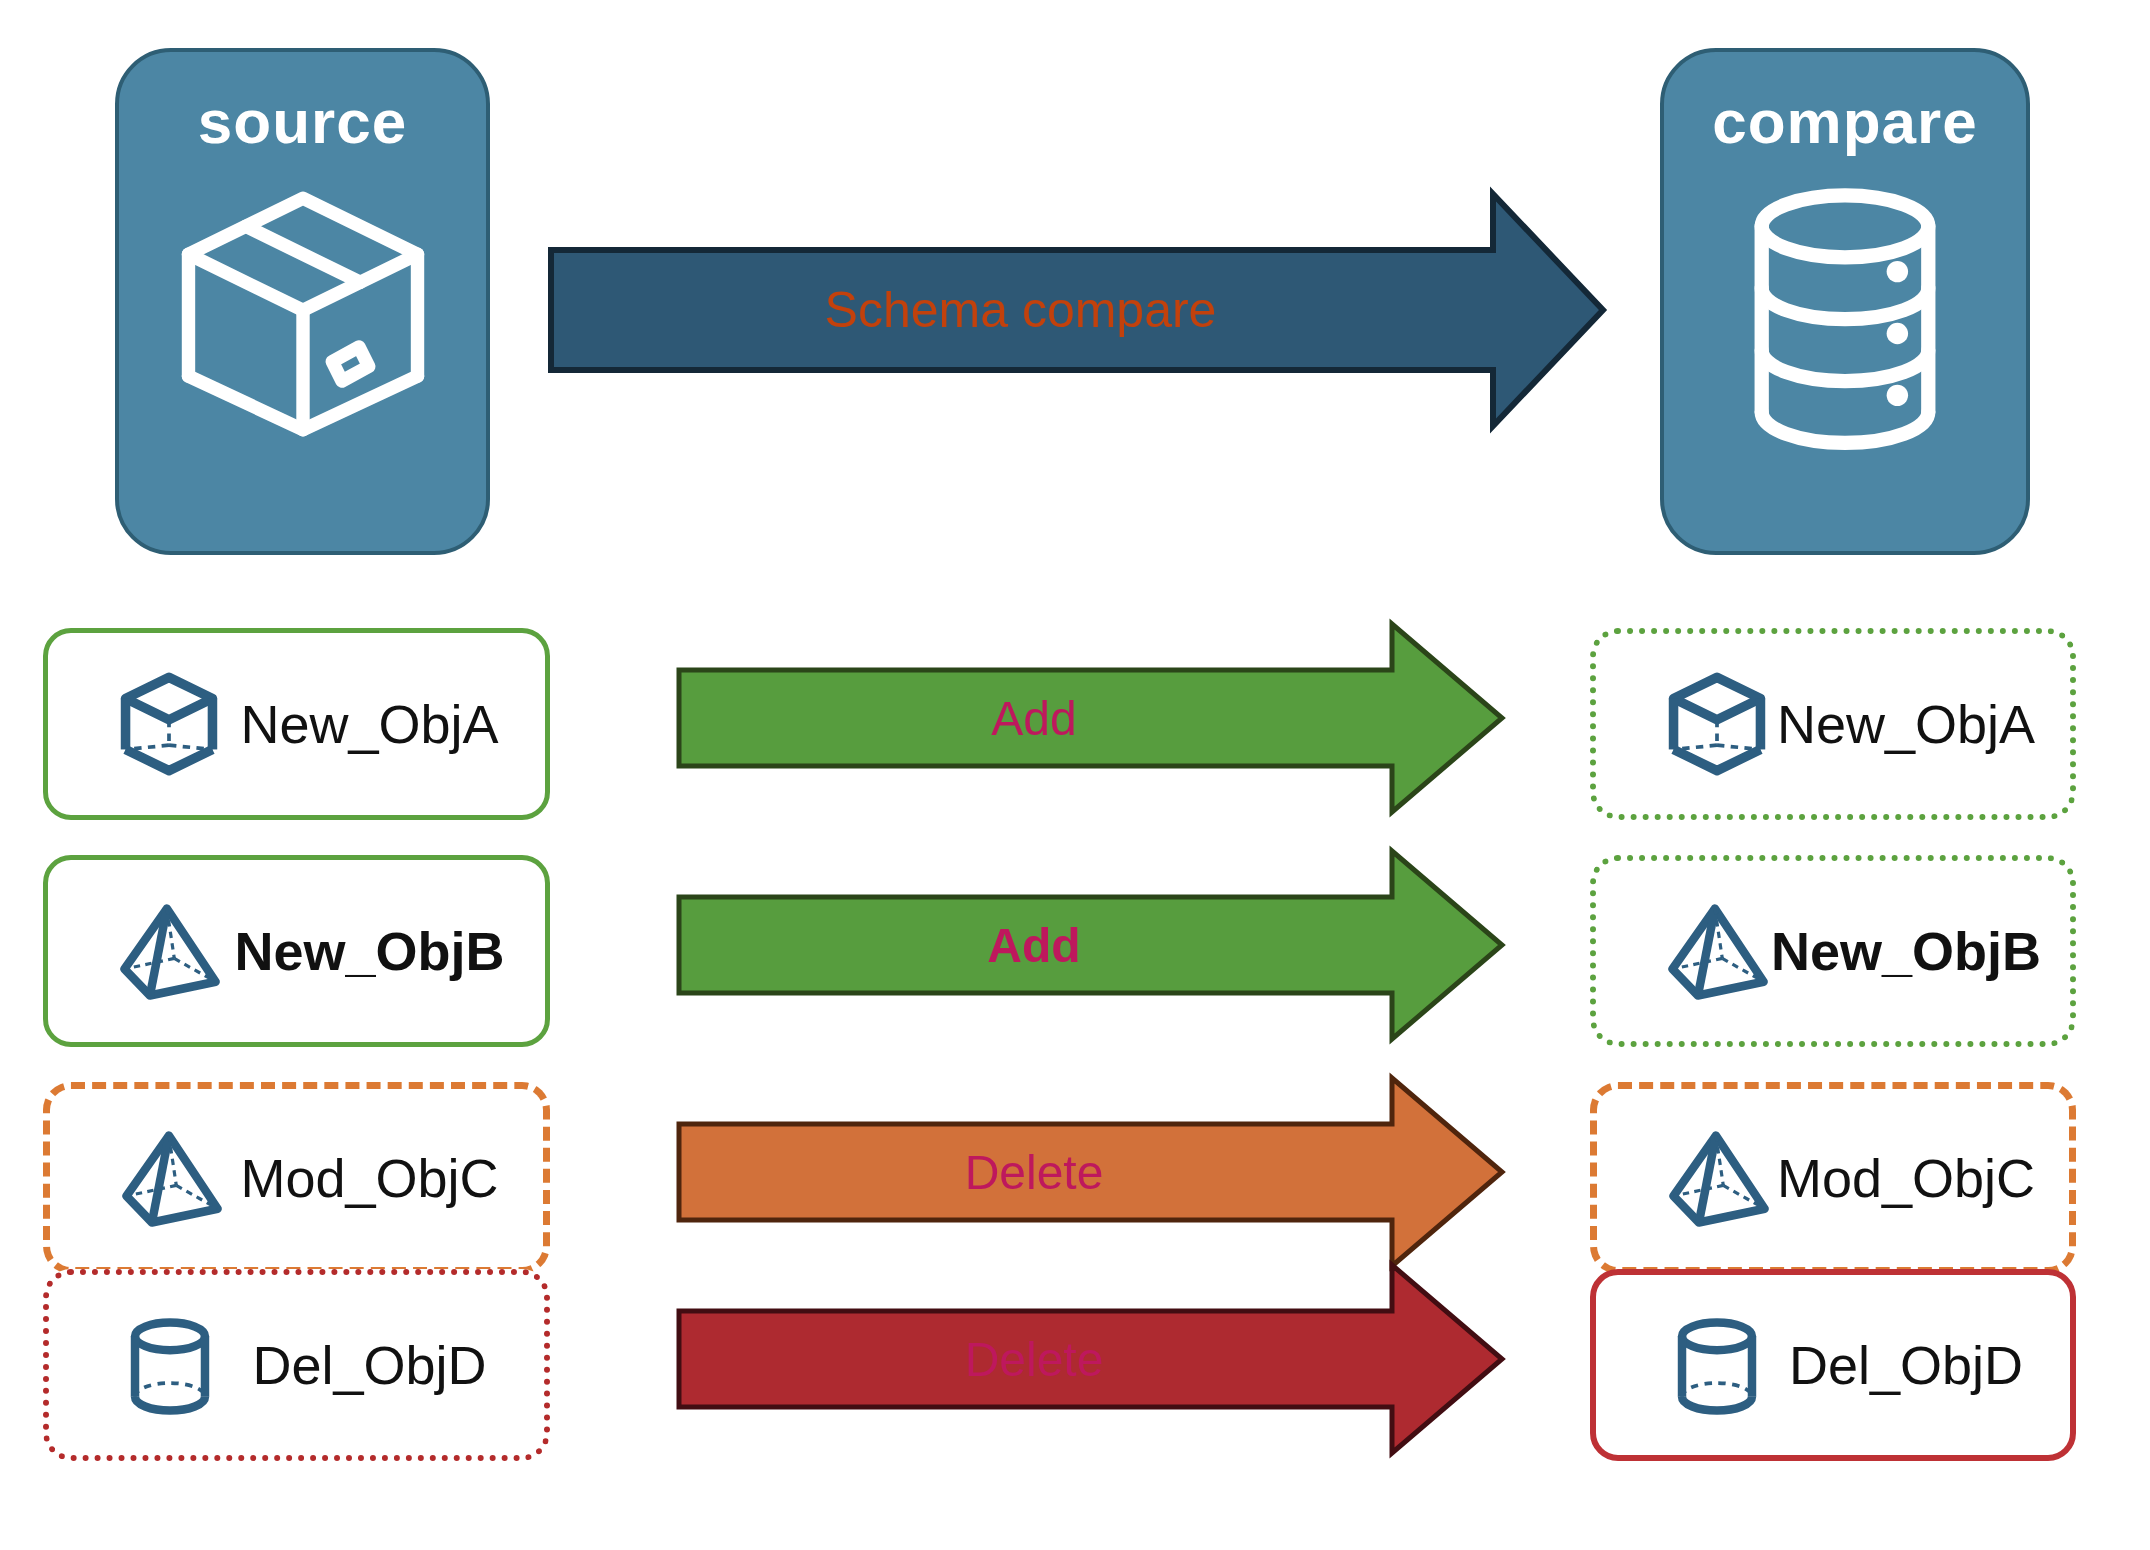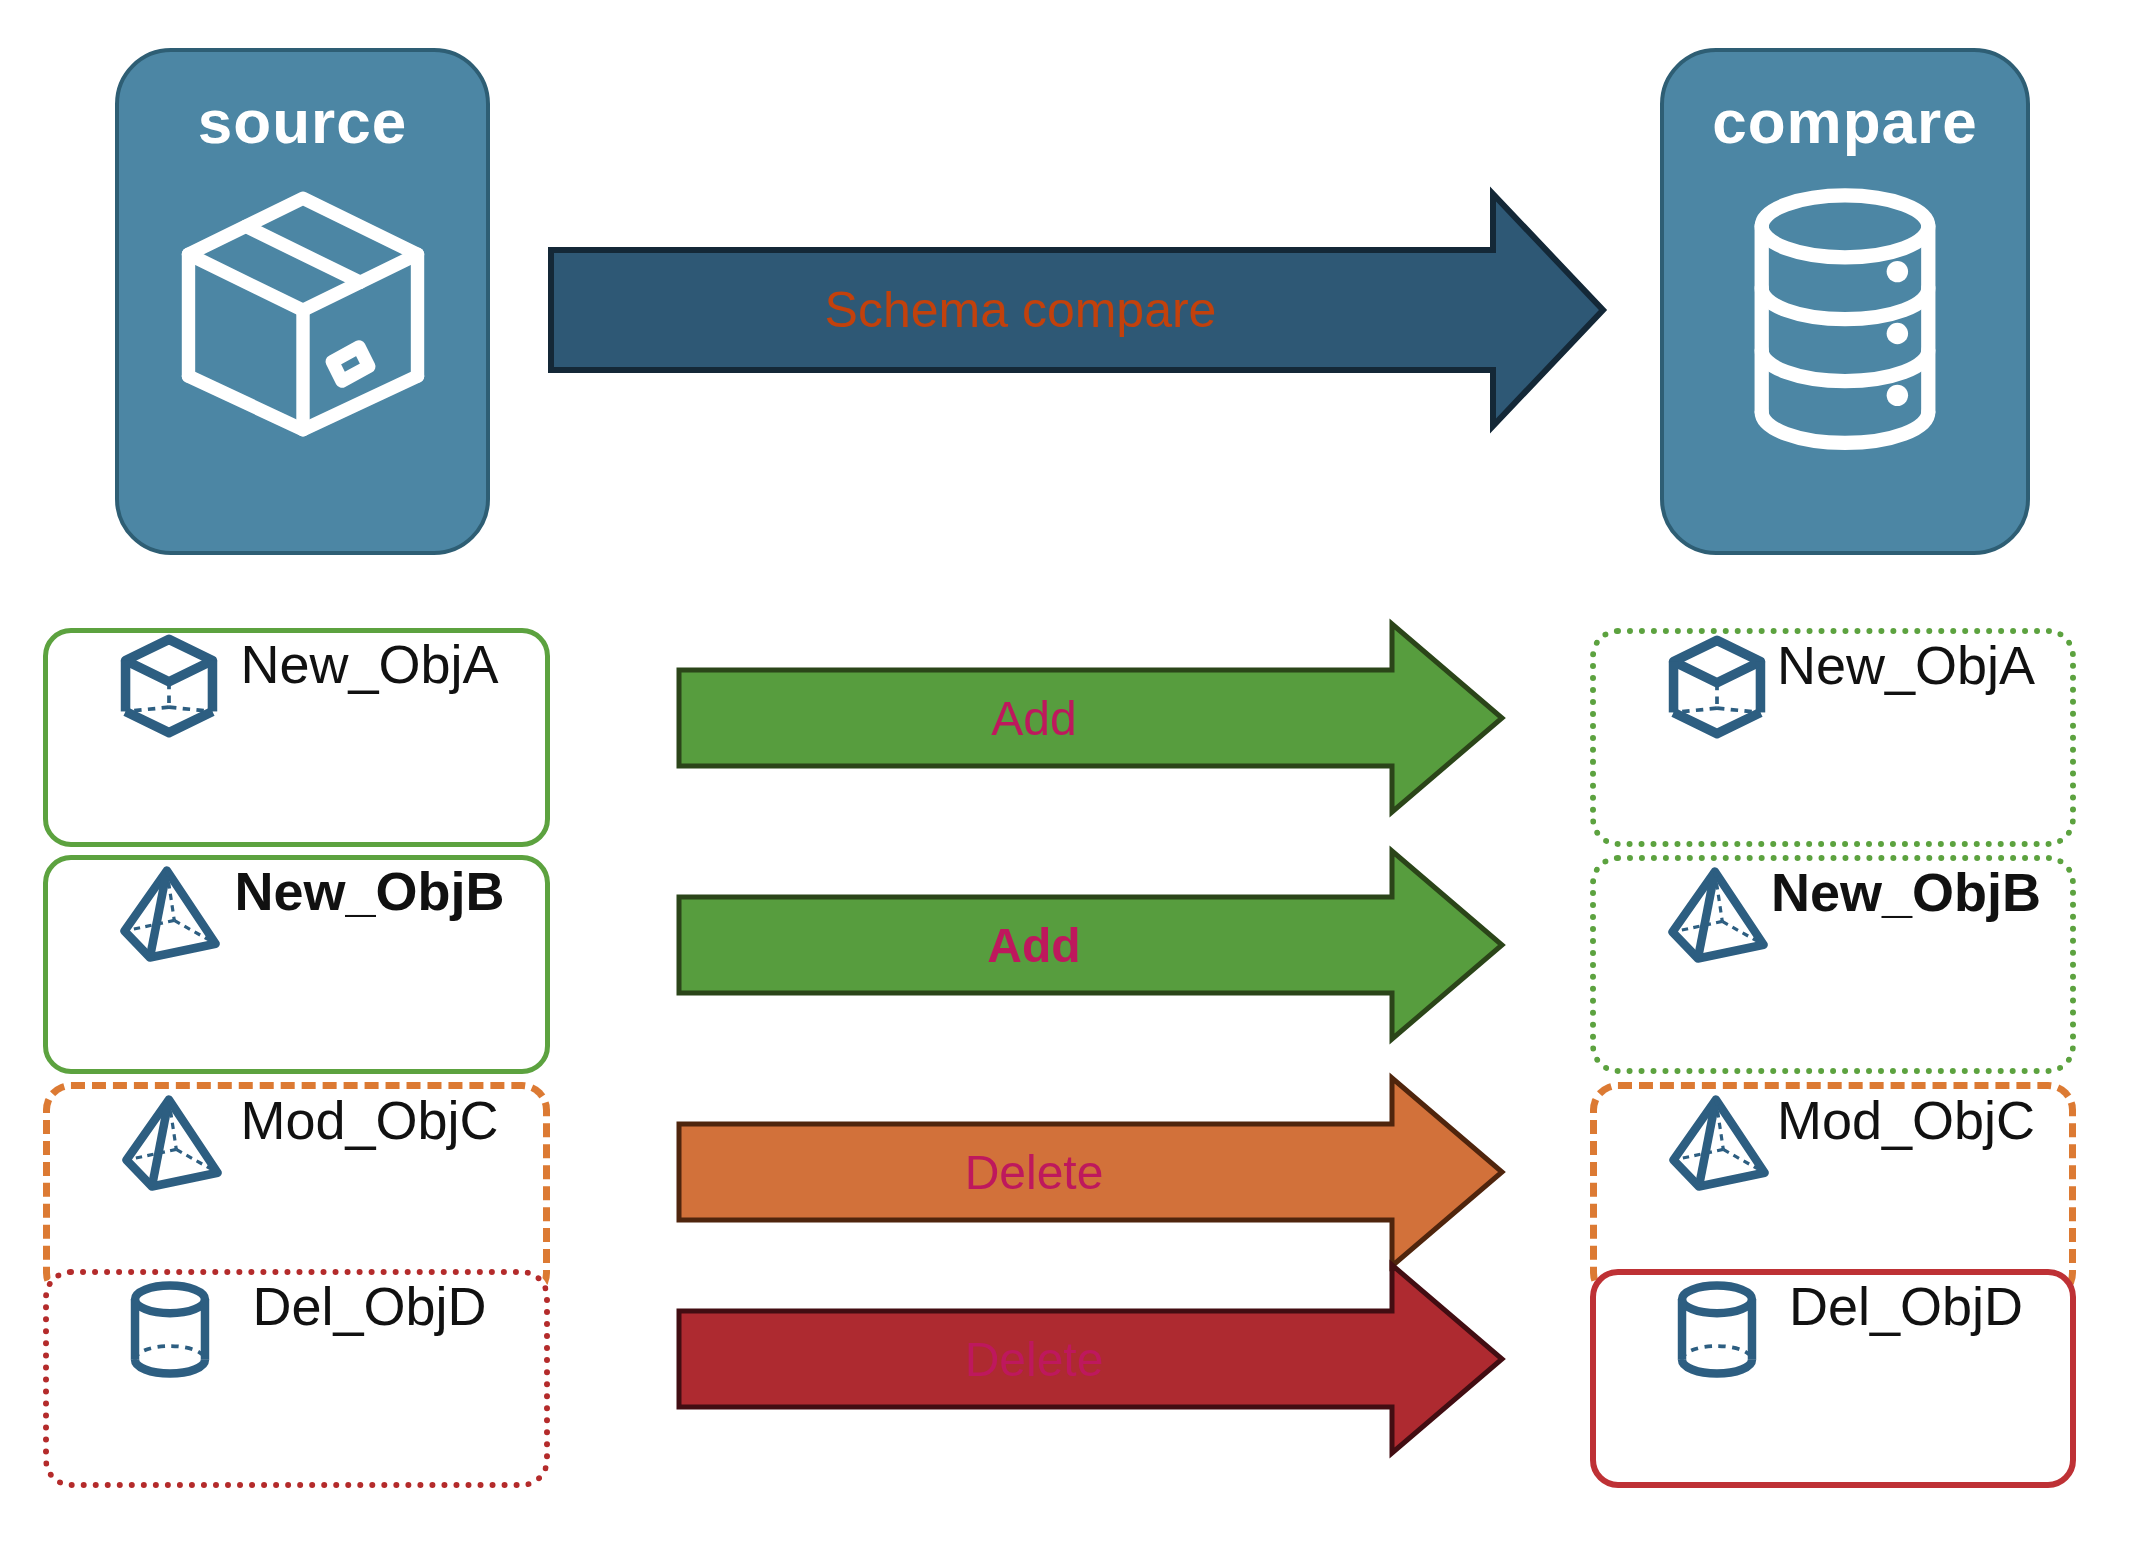--- a/index.html
+++ b/index.html
@@ -17,22 +17,22 @@
   
   .big-arrow-svg{position:absolute;left:548px;top:190px;overflow:visible;}
   .big-arrow-label{position:absolute;left:548px;top:250px;width:945px;height:120px;
                    display:flex;align-items:center;justify-content:center;
                    color:#c2410c;font-size:50px;}
 
   
   .row{position:absolute;left:0;width:2150px;height:180px;}
   .row.r0{top:628px;} .row.r1{top:855px;font-weight:bold;} .row.r2{top:1082px;} .row.r3{top:1269px;}
 
-  .obj-box{position:absolute;top:0;height:219px;box-sizing:border-box;border-radius:28px;
-           background:#fff;display:flex;align-items:flex-start;padding:0 28px 0 68px;}
+  .obj-box{position:absolute;top:0;height:192px;box-sizing:border-box;border-radius:28px;
+           background:#fff;display:flex;align-items:center;padding:0 28px 0 68px;}
   .obj-box.src{left:43px;width:507px;}
   .obj-box.tgt{left:1590px;width:486px;}
   .obj-icon{flex:none;width:106px;height:106px;color:#2D5E81;overflow:visible;}
   .obj-label{flex:1;text-align:center;color:#111111;font-size:54px;}
 
   .row-arrow-svg{position:absolute;left:676px;top:-8px;overflow:visible;}
   .row-arrow-label{position:absolute;left:676px;top:42px;width:716px;height:96px;
                    display:flex;align-items:center;justify-content:center;
                    color:#be185d;font-size:48px;}
 </style>

